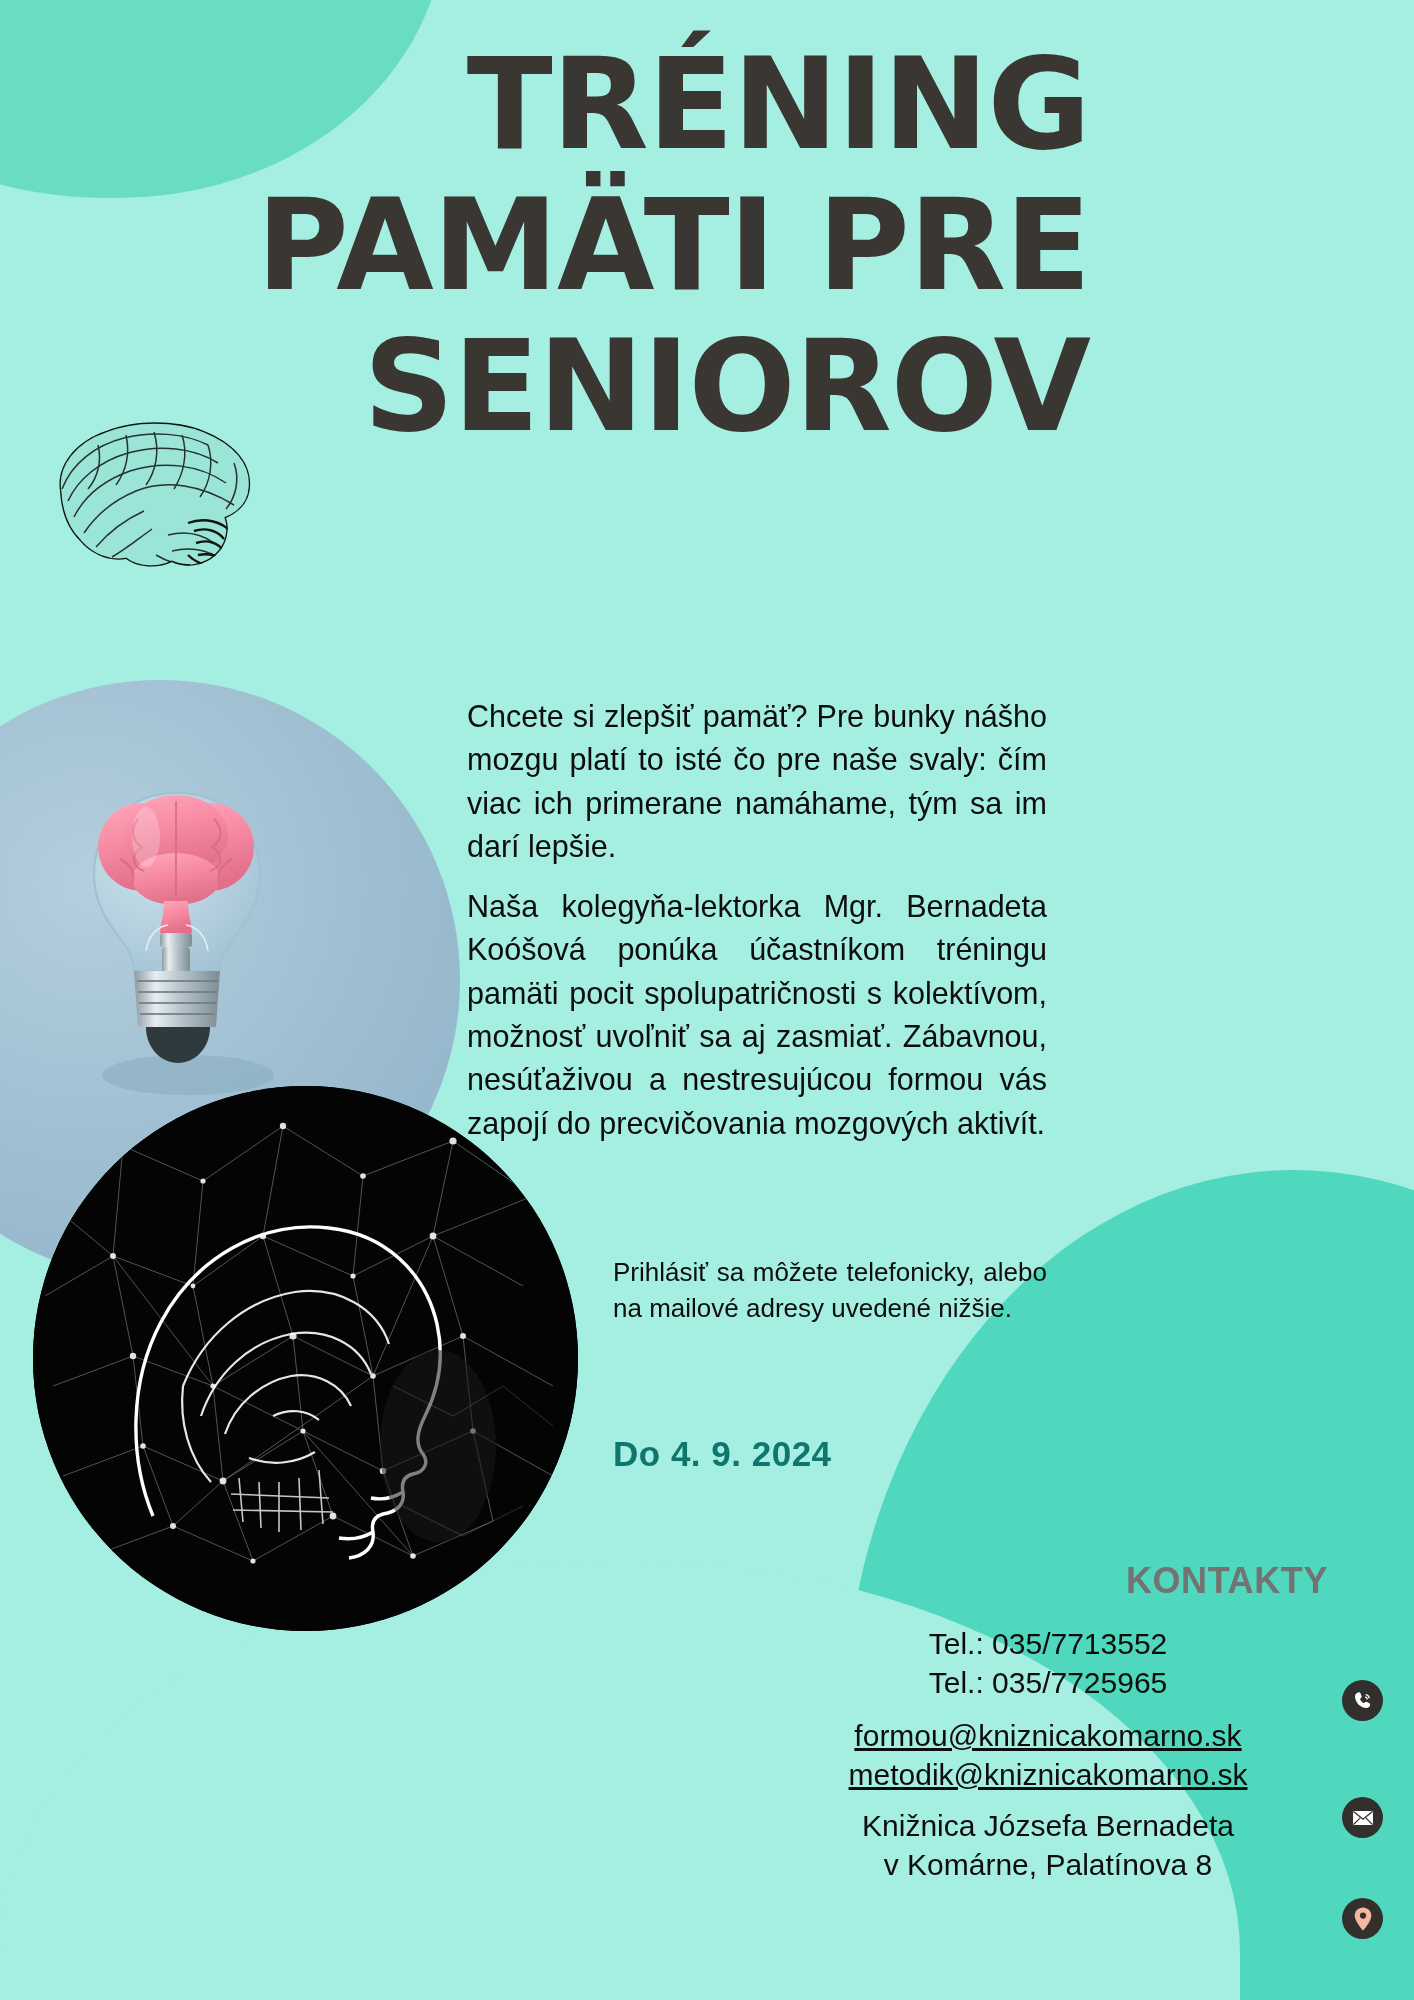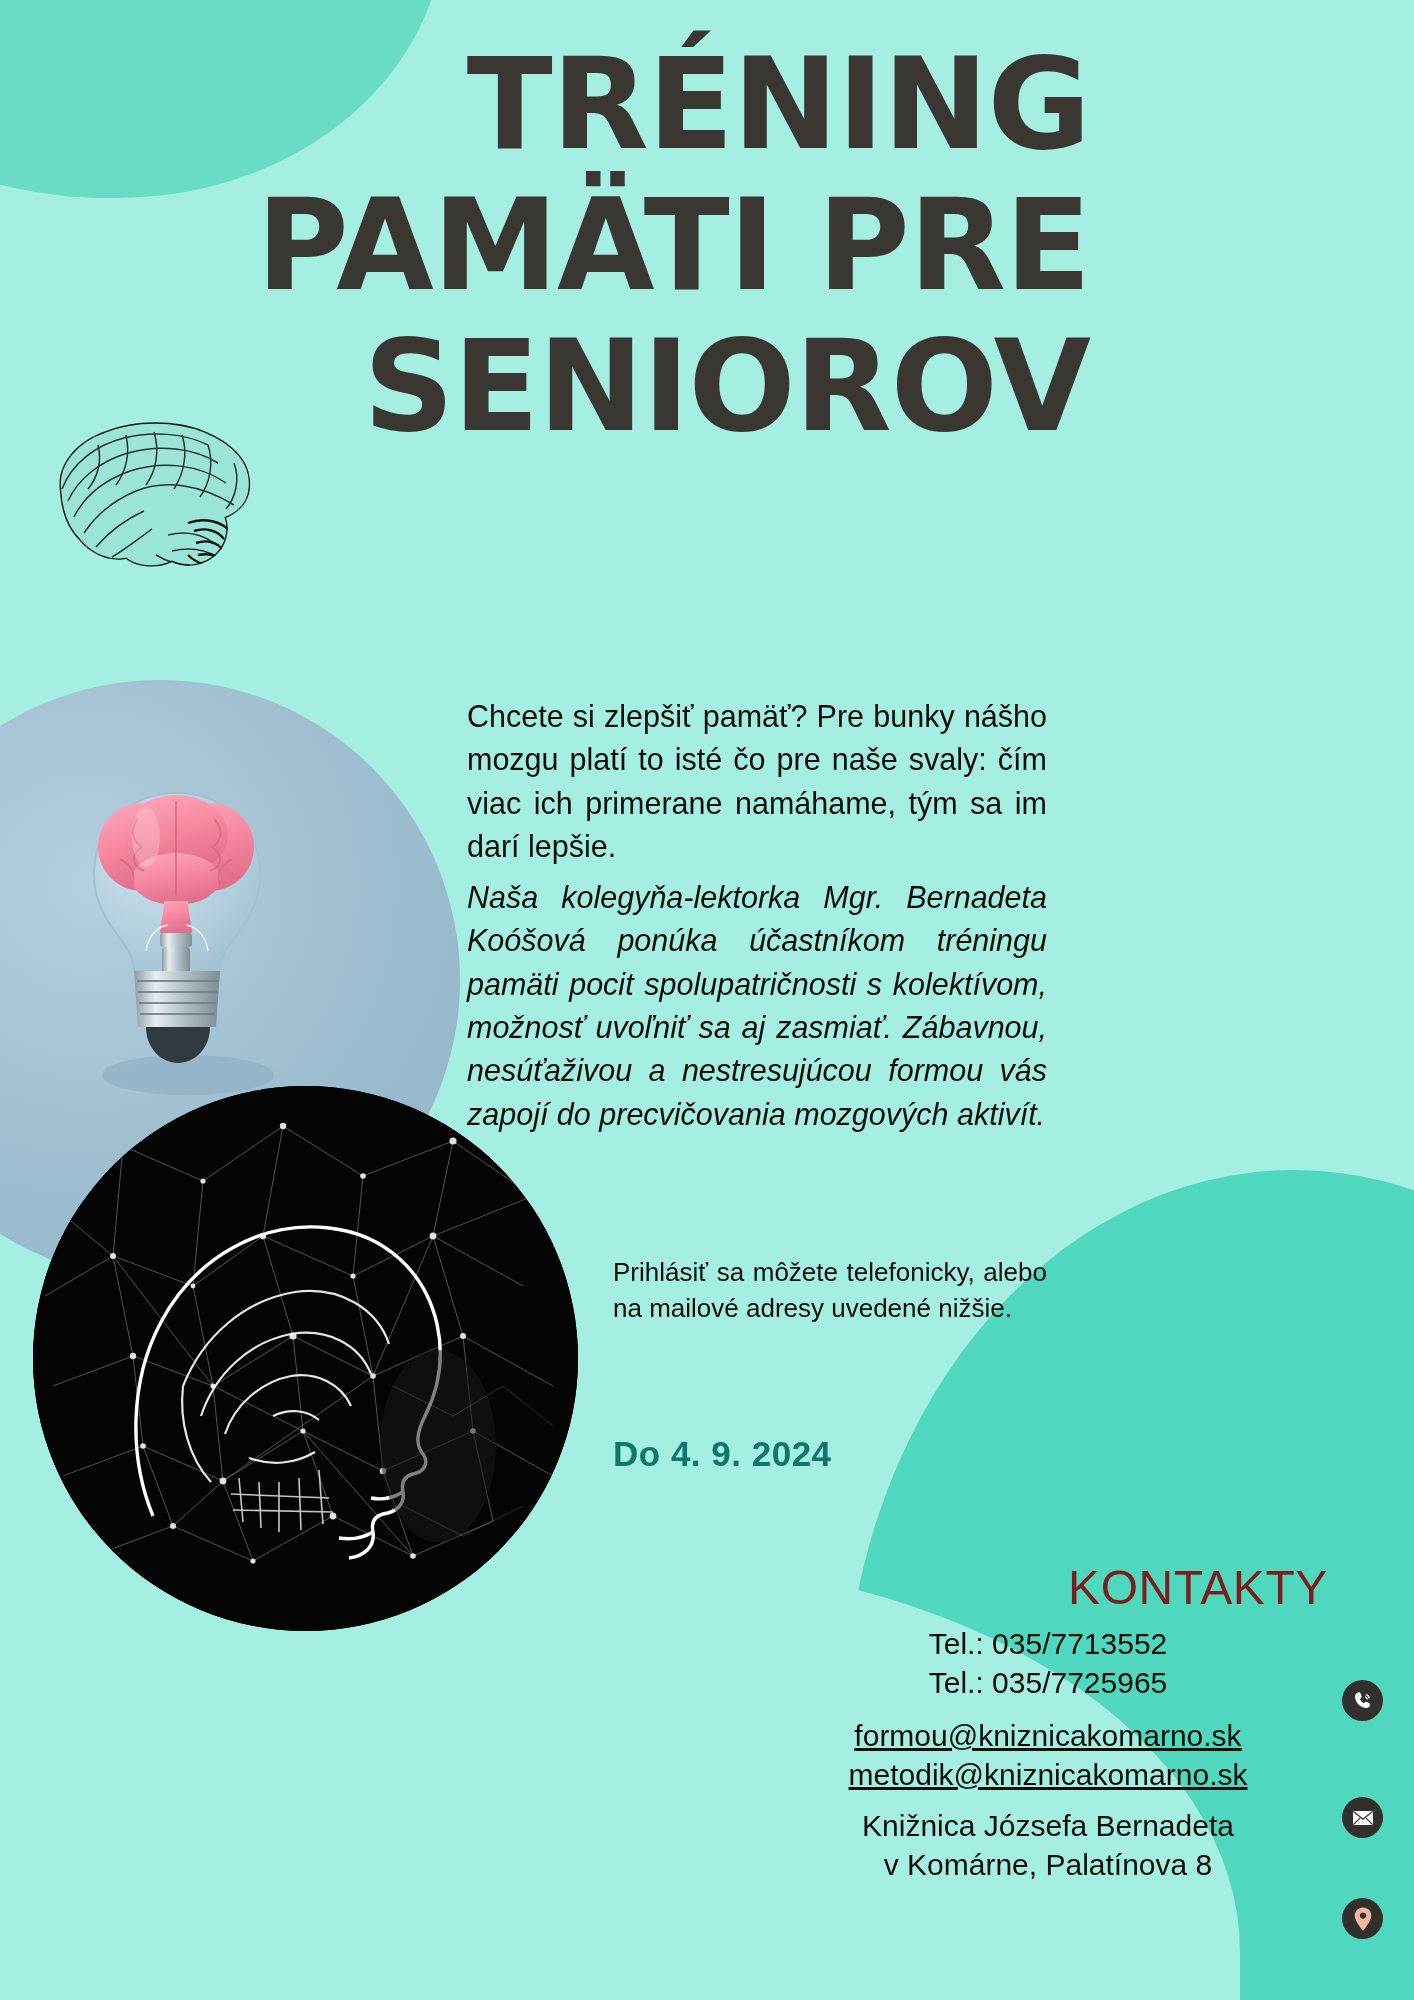--- a/index.html
+++ b/index.html
@@ -107,21 +107,21 @@
     left: 467px;
     top: 695px;
     width: 580px;
     color: #0d0d0d;
     font-size: 30.5px;
     line-height: 1.42;
     text-align: justify;
     text-align-last: left;
   }
   .body-copy p { margin: 0; }
-  .body-copy p.p2 { margin-top: 8px; font-style: italic; }
+  .body-copy p.p2 { margin-top: 17px; }
 
   .signup {
     position: absolute;
     left: 613px;
     top: 1255px;
     width: 434px;
     color: #0d0d0d;
     font-size: 26px;
     line-height: 1.38;
     text-align: justify;
@@ -137,23 +137,23 @@
     font-size: 35px;
     font-weight: 700;
     letter-spacing: 0.5px;
   }
 
   
   .kontakty-title {
     position: absolute;
     right: 86px;
     top: 1560px;
-    color: #7f1d1d;
-    font-size: 48px;
-    font-weight: 400;
+    color: #737373;
+    font-size: 36px;
+    font-weight: 700;
     letter-spacing: 0.6px;
   }
   .contact-block {
     position: absolute;
     right: 86px;
     top: 1624px;
     width: 560px;
     text-align: center;
     color: #0d0d0d;
     font-size: 30px;

